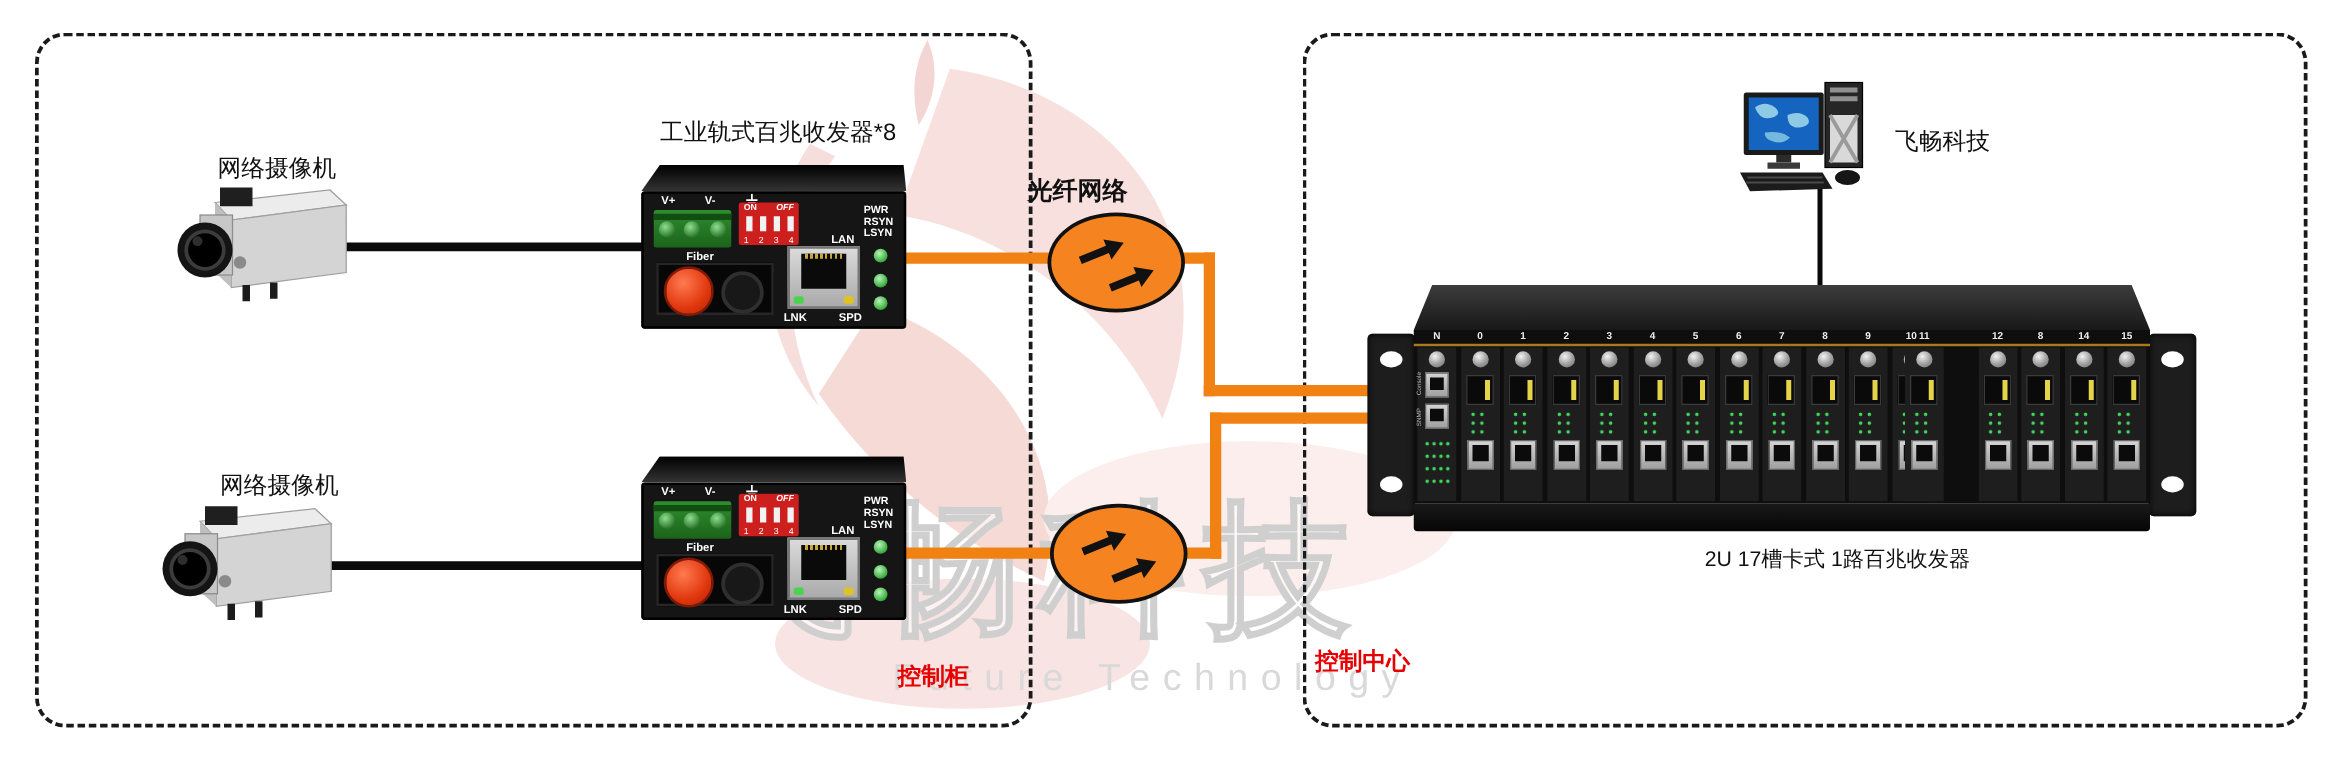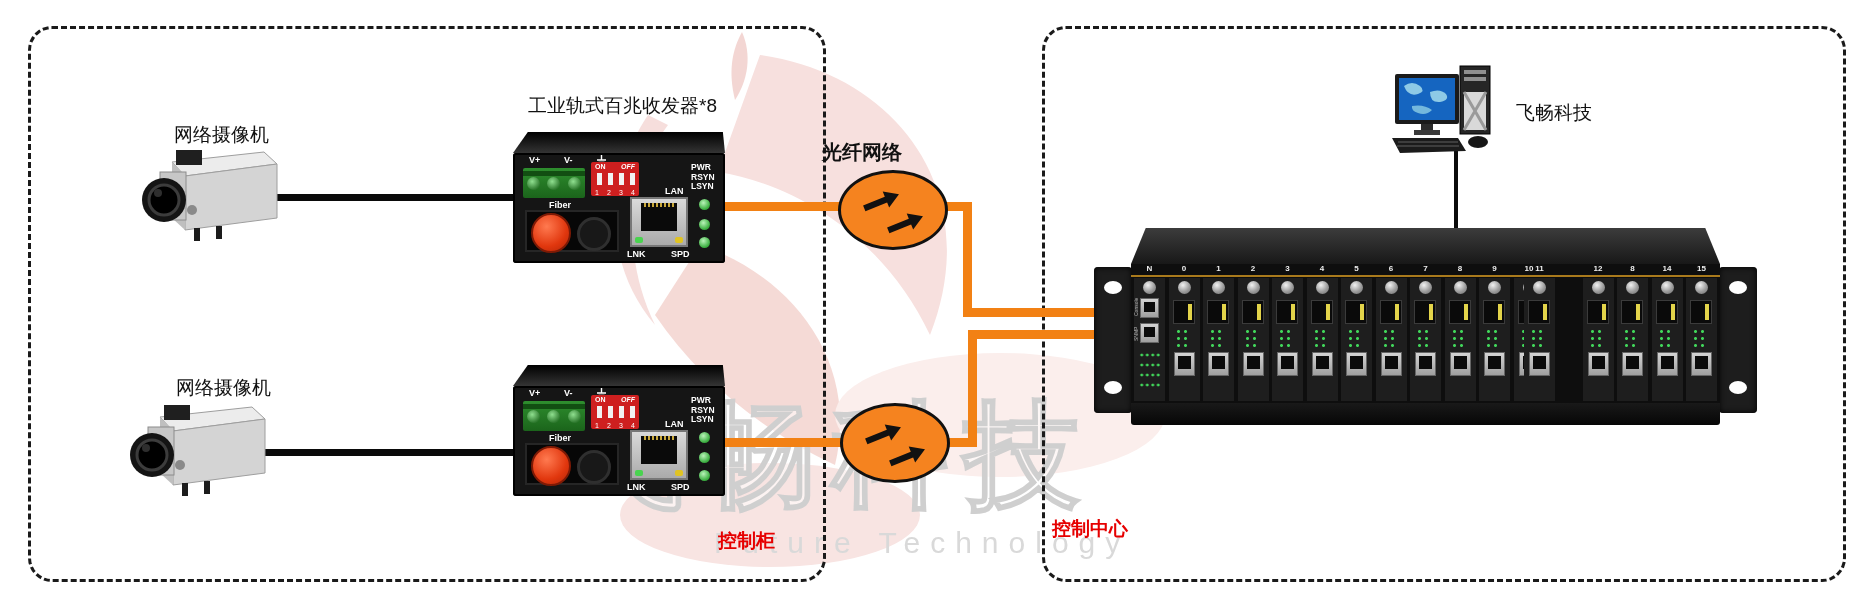--- a/index.html
+++ b/index.html
@@ -459,14 +459,15 @@
         <div class="slot" style="left: 555px;">
           <div class="slot-label">15</div>
           <div class="slot-screw"></div>
           <div class="slot-sfp"></div>
           <div class="slot-leds"></div>
           <div class="slot-rj45"></div>
         </div>
       </div>
     <div class="rack-bottom"></div>
   </div>
+  <div class="rack-caption">2U 17槽卡式 1路百兆收发器</div>
 
 </div>
 
 </body></html>

